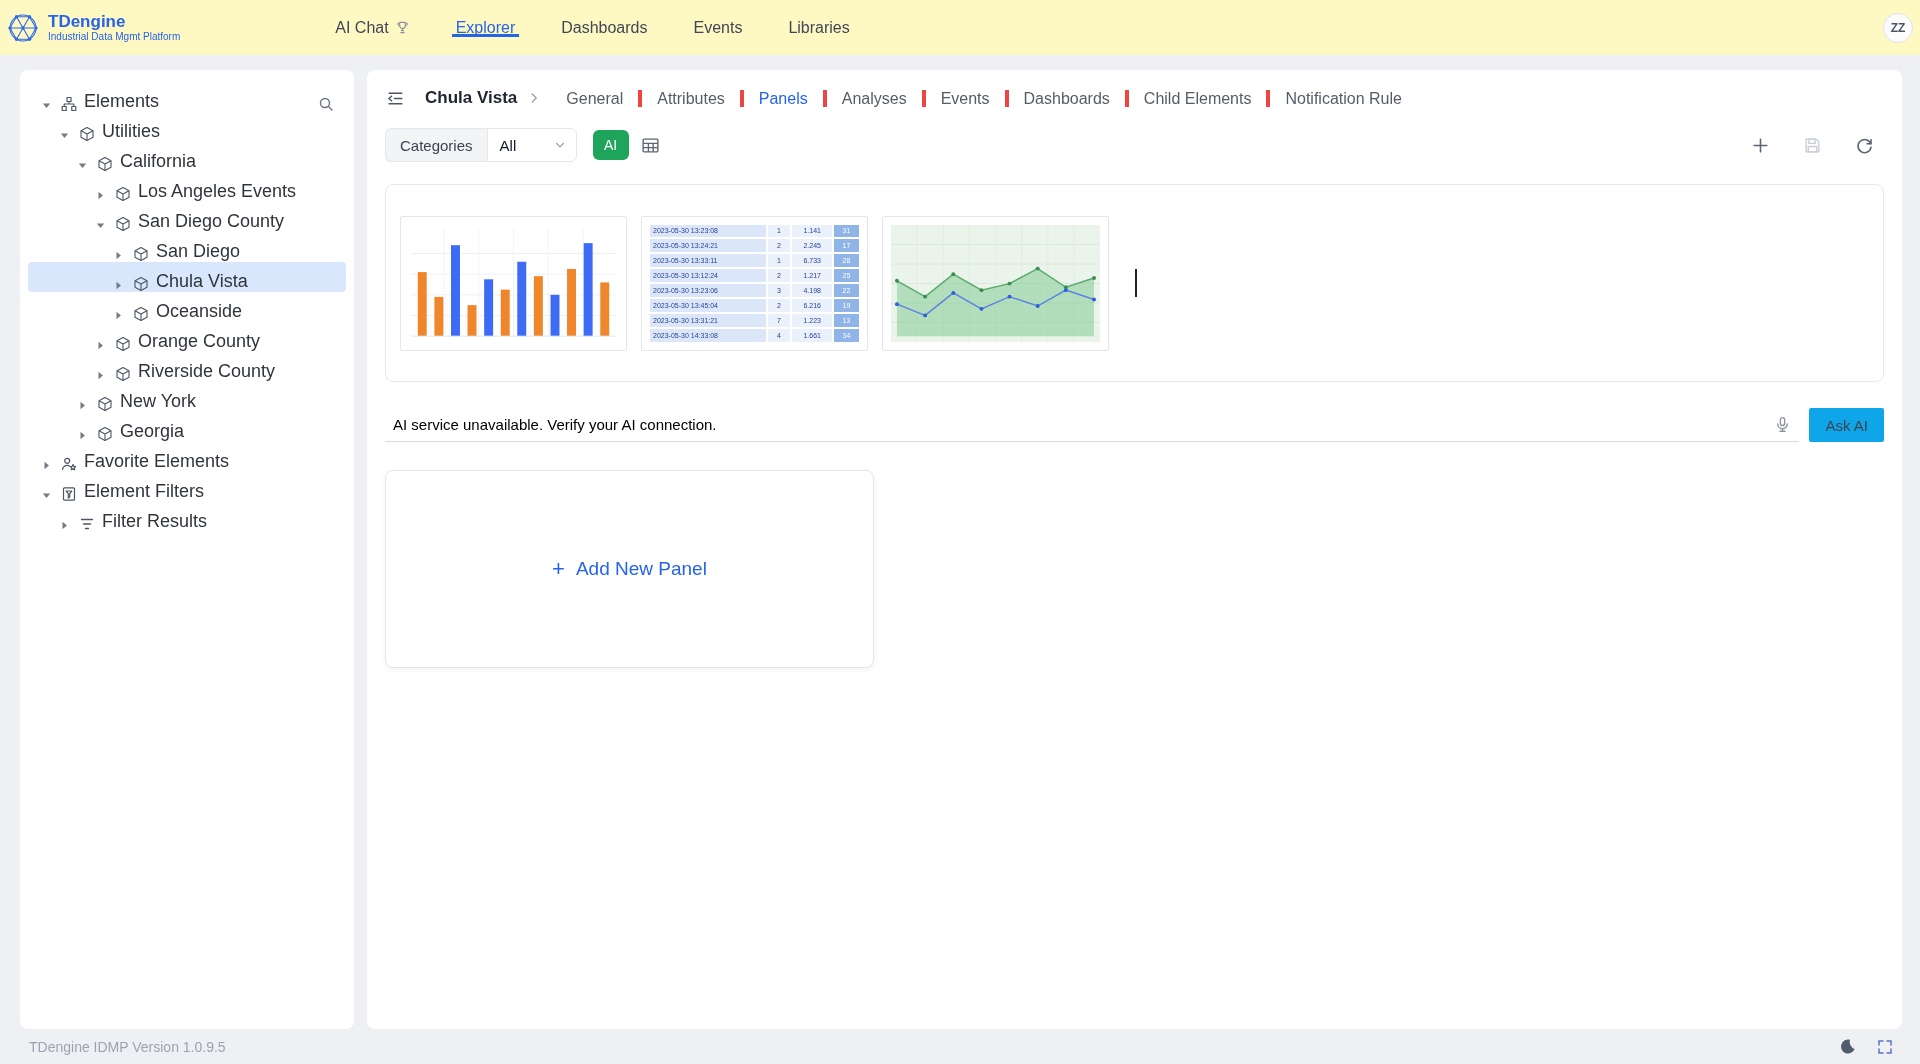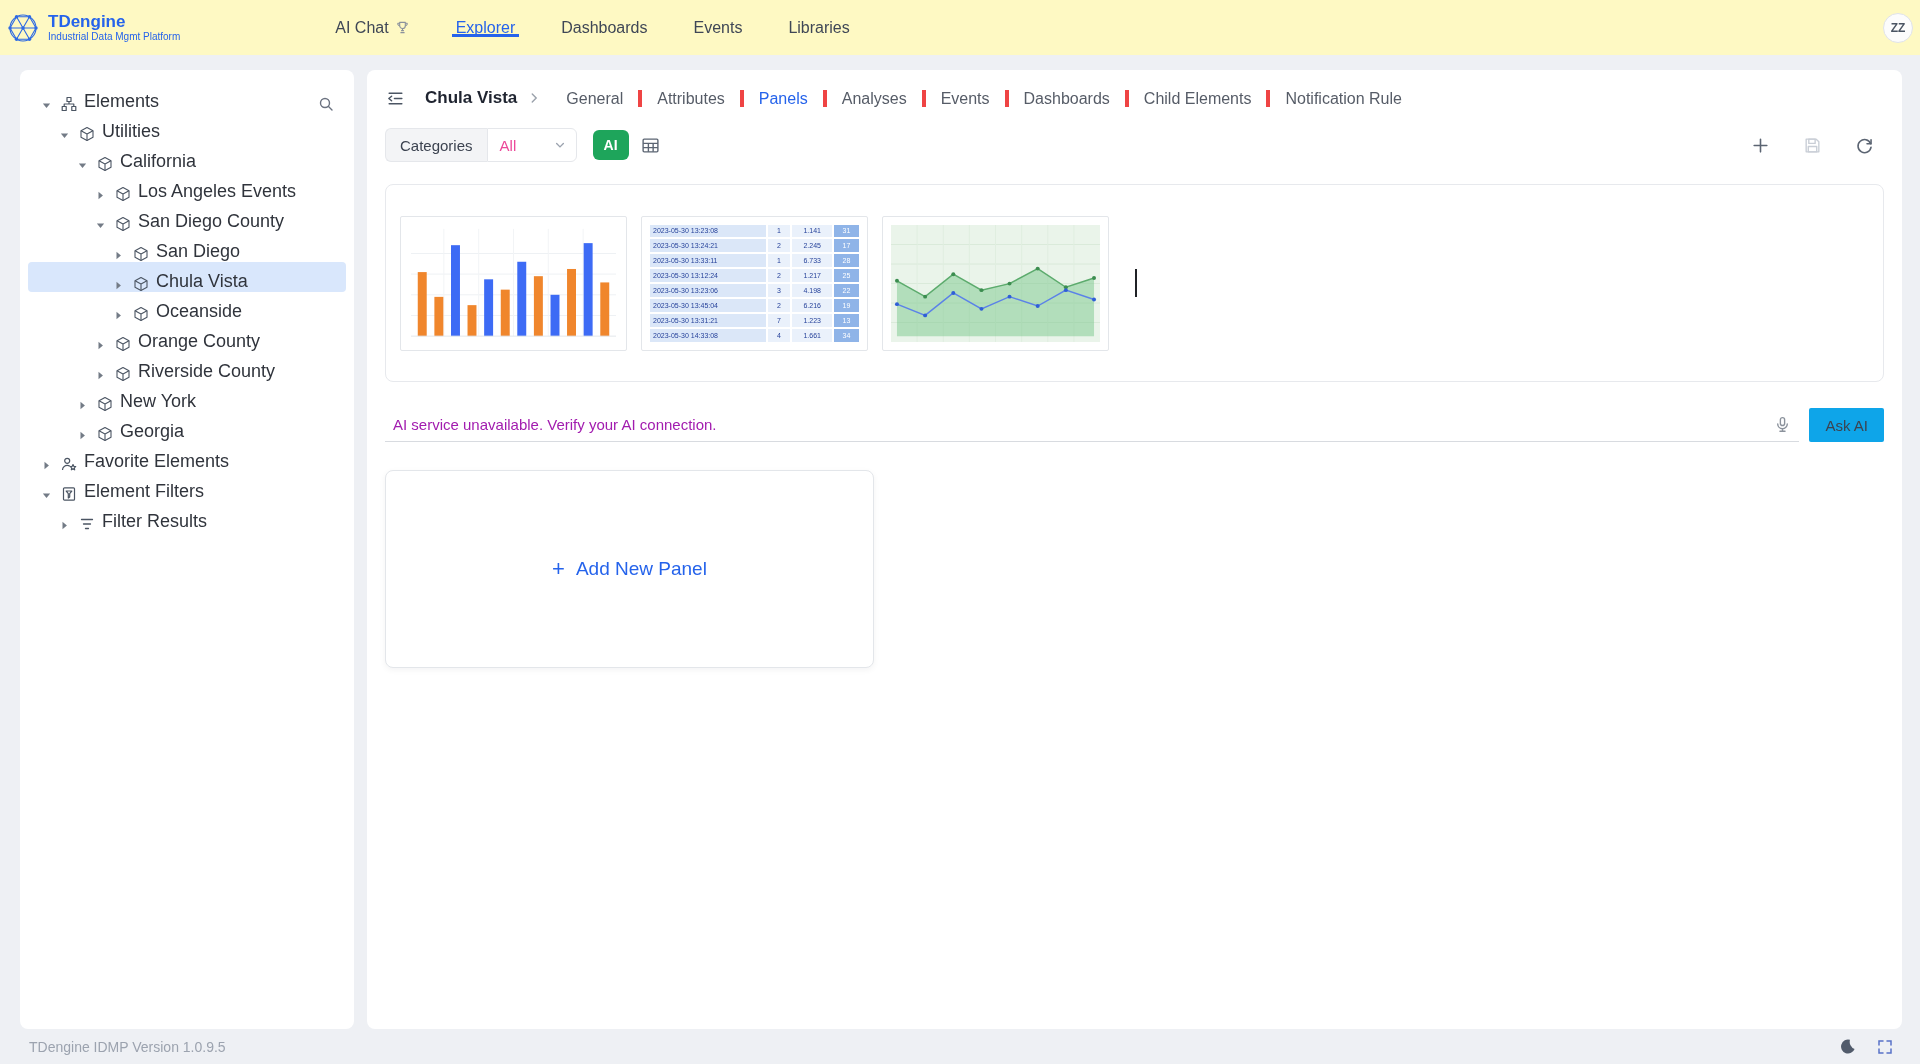--- a/index.html
+++ b/index.html
@@ -36,40 +36,40 @@
   .crumb-sep{display:flex;align-items:center;margin:0 2px}
   .tabs{display:flex;align-items:center}
   .tab{font-size:16px;color:#565c67;padding:0 15px;line-height:17px;cursor:pointer;white-space:nowrap}
   .tab + .tab{border-left:4px solid #ef4444}
   .tab.active{color:var(--accent)}
   .toolbar{display:flex;align-items:center;padding:12px 24px 10px 18px;gap:8px}
   .group{display:flex;align-items:stretch}
   .cat-addon{background:#f3f4f6;border:1px solid #e5e7eb;border-right:none;border-radius:6px 0 0 6px;padding:0 14px;height:34px;
              display:flex;align-items:center;font-size:15px;color:#3c4350;cursor:pointer}
   .cat-select{border:1px solid #e5e7eb;border-radius:0 6px 6px 0;padding:0 10px 0 12px;height:34px;display:flex;align-items:center;
-              justify-content:space-between;font-size:15px;color:#ec4899;background:#fff;min-width:90px;cursor:pointer;gap:14px}
-  .ai-btn{width:36px;height:30px;background:var(--ai-green);color:#fff;font-weight:700;font-size:14px;border:none;border-radius:6px;
+              justify-content:space-between;font-size:15px;color:#0f172a;background:#fff;min-width:90px;cursor:pointer;gap:14px}
+  .ai-btn{width:36px;height:30px;background:var(--ai-green);color:#fff;font-weight:400;font-size:14px;border:none;border-radius:6px;
           margin-left:8px;cursor:pointer;font-family:"Liberation Sans",sans-serif}
   .right-tools{margin-left:auto;display:flex;gap:24px;align-items:center}
   
   .content{flex:1;padding:12px 18px;display:flex;flex-direction:column;min-height:0}
   .panels-card{border:1px solid #e7e9ed;border-radius:8px;padding:14px;display:flex;gap:14px;height:198px;align-items:center;flex:0 0 auto}
   .thumb{width:227px;height:135px;border:1px solid #e3e6ea;border-radius:2px;background:#fff;padding:8px;cursor:pointer;flex:0 0 auto}
   .thumb > svg{width:100%;height:100%}
   .ttable{height:100%;display:flex;flex-direction:column;gap:2px}
   .ttr{flex:1;display:flex;gap:2px;font-size:7px;color:#27439b;line-height:1}
   .tc{display:flex;align-items:center;justify-content:center;background:#dbe7f8;overflow:hidden;white-space:nowrap}
   .tc.tt{flex:2.7;justify-content:flex-start;padding-left:3px}
   .tc.tn{flex:.55;background:#eaf1fb}
   .tc.tv{flex:.95;background:#eaf1fb}
   .tc.trr{flex:.6;background:#8fb4e8;color:#fff}
   .text-caret{width:2px;height:28px;background:#202226;margin-left:12px;flex:0 0 auto}
   .ai-row{display:flex;align-items:center;margin-top:26px;gap:10px;flex:0 0 auto}
   .ai-input{flex:1;display:flex;align-items:center;border-bottom:1px solid #d8dbe0;height:34px;padding:0 8px;cursor:text}
-  .ai-ph{flex:1;color:#a21caf;font-size:15px}
+  .ai-ph{flex:1;color:#000000;font-size:15px}
   .ask-btn{height:34px;padding:0 16px;background:#0ea5e9;border:none;color:#3c4350;font-size:15px;cursor:pointer;border-radius:2px;
            font-family:"Liberation Sans",sans-serif}
   .add-card{margin-top:28px;width:489px;height:198px;border:1px solid #e3e6ea;border-radius:8px;background:#fff;
             box-shadow:0 2px 6px rgba(15,23,42,.05);display:flex;align-items:center;justify-content:center;gap:11px;
             color:var(--accent);font-size:19px;cursor:pointer;flex:0 0 auto}
   .add-plus{font-size:22px;line-height:1;font-weight:400}
   
   .footer{height:35px;display:flex;align-items:center;padding:0 24px 0 29px;color:#9ca3af;font-size:14px;flex:0 0 auto}
   .foot-icons{margin-left:auto;display:flex;gap:16px;align-items:center}
   .foot-icons .icon-btn{width:22px;height:22px}

